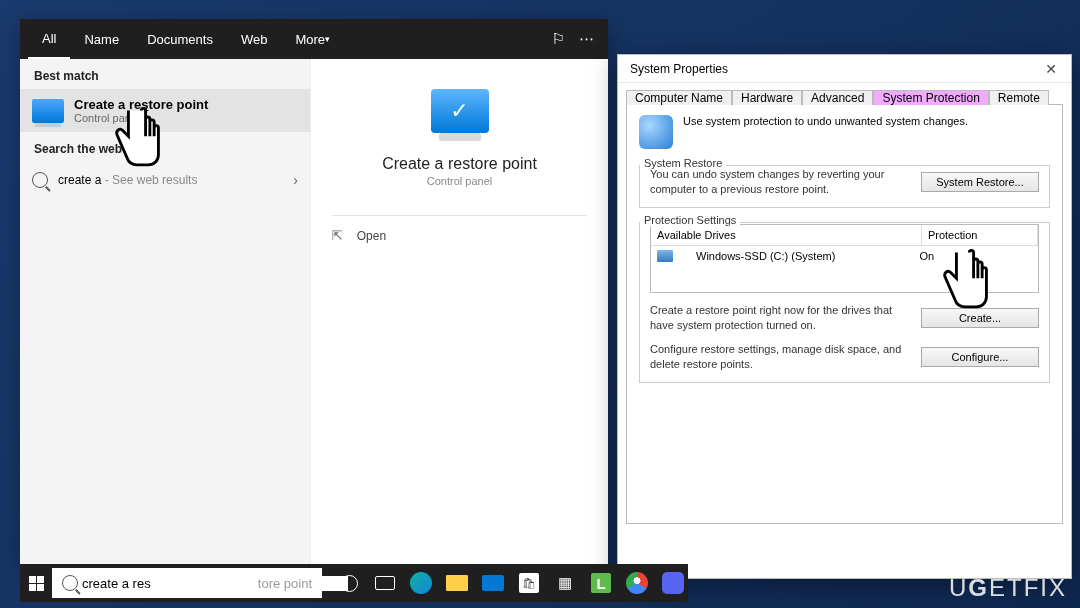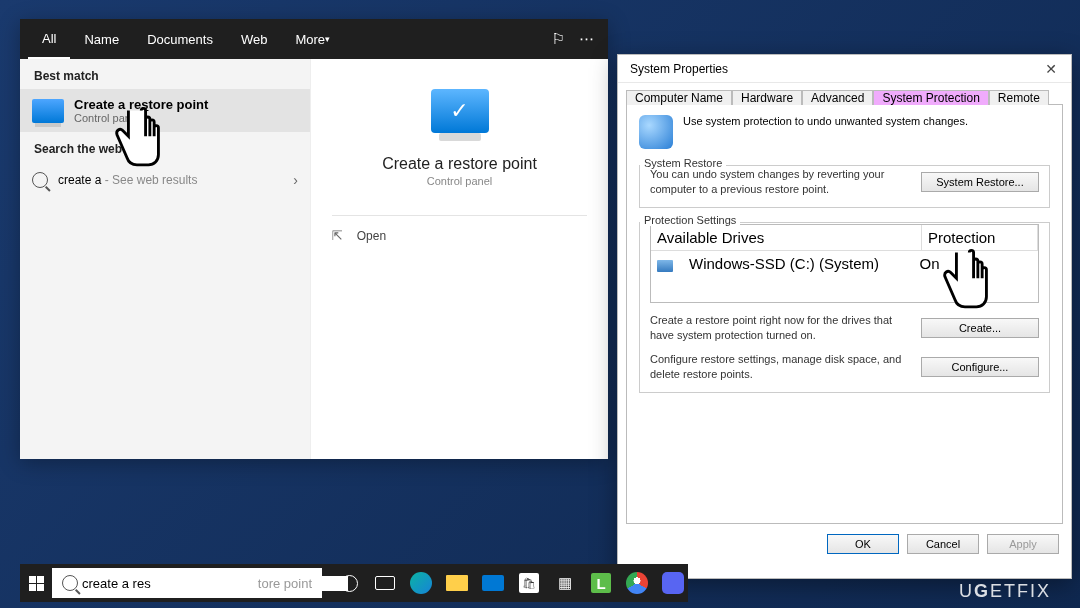--- a/index.html
+++ b/index.html
@@ -1,19 +1,19 @@
 <!DOCTYPE html>
 <html><head>
 <meta charset="utf-8">
 <style>
   * { box-sizing: border-box; margin: 0; padding: 0; font-family: "Segoe UI", Tahoma, sans-serif; }
   body { width: 1080px; height: 608px; background: linear-gradient(135deg, #1a3a6e 0%, #0f2850 100%); position: relative; overflow: hidden; }
   
   
-  .search-panel { position: absolute; left: 20px; top: 19px; width: 588px; height: 440px; background: #fff; box-shadow: 0 4px 20px rgba(0,0,0,0.3); }
+  .search-panel { position: absolute; left: 20px; top: 19px; width: 588px; height: 545px; background: #fff; box-shadow: 0 4px 20px rgba(0,0,0,0.3); }
   .tabs-bar { height: 40px; background: #1f1f1f; display: flex; align-items: center; padding-left: 8px; color: #fff; font-size: 13px; }
   .tab { padding: 0 14px; height: 100%; display: flex; align-items: center; cursor: pointer; }
   .tab.active { border-bottom: 2px solid #fff; }
   .tab.more::after { content: " ▾"; font-size: 9px; }
   .tabs-right { margin-left: auto; display: flex; align-items: center; gap: 14px; padding-right: 14px; }
   .tabs-right span { font-size: 15px; }
   
   .left-col { width: 290px; height: calc(100% - 40px); background: #f4f4f4; float: left; }
   .section-hdr { font-size: 12px; font-weight: 600; padding: 10px 14px 6px; color: #222; }
   .best-match-item { background: #e3e3e3; padding: 8px 12px; display: flex; align-items: center; gap: 10px; cursor: pointer; }
@@ -52,25 +52,25 @@
   .sp-body { border: 1px solid #bbb; margin: 0 8px; padding: 10px 12px; height: 420px; }
   .sp-intro { display: flex; gap: 10px; align-items: flex-start; font-size: 11px; margin-bottom: 16px; }
   .sp-shield-icon { width: 34px; height: 34px; background: radial-gradient(circle at 30% 30%, #a9d8ff, #2a7fd6); border-radius: 6px; flex-shrink: 0; }
   .group { border: 1px solid #ccc; border-top: none; position: relative; padding: 2px 10px 10px; margin-bottom: 14px; }
   .group-label { position: absolute; top: -8px; left: 0; background: #fff; padding: 0 4px; font-size: 11px; color: #333; }
   .group::before { content: ""; position: absolute; top: 0; left: 0; right: 0; height: 1px; background: #ccc; }
   .row-flex { display: flex; justify-content: space-between; align-items: center; gap: 8px; }
   .desc { font-size: 11px; color: #333; line-height: 1.35; }
   .win-btn { border: 1px solid #aaa; background: linear-gradient(#f8f8f8,#e5e5e5); padding: 3px 10px; font-size: 11px; cursor: pointer; min-width: 118px; text-align: center; }
   .win-btn.disabled { color: #999; }
-  .drives-tbl { border: 1px solid #bbb; width: 100%; font-size: 15px; }
+  .drives-tbl { border: 1px solid #bbb; width: 100%; font-size: 11px; }
   .drives-hdr { display: flex; background: #fff; border-bottom: 1px solid #ddd; }
   .drives-hdr > div { padding: 4px 6px; border-right: 1px solid #ddd; }
   .drives-row { display: flex; padding: 4px 6px; gap: 0; }
-  .drives-row .col1 { width: 70%; display: flex; gap: 16px; align-items: flex-end; }
+  .drives-row .col1 { width: 70%; display: flex; gap: 23px; align-items: flex-end; }
   .drives-row .col2 { width: 30%; }
   .drive-icon { width: 16px; height: 12px; background: linear-gradient(#7eb7e8,#357abf); border-radius: 1px; }
   .group .sep { margin-top: 10px; }
   .sp-footer { display: flex; justify-content: flex-end; gap: 8px; padding: 10px 12px; }
   .sp-footer .win-btn { min-width: 72px; }
   .sp-footer .ok { border: 1.5px solid #0067c0; }
   
   
   .taskbar { position: absolute; left: 20px; bottom: 6px; width: 668px; height: 38px; background: #1f1f1f; display: flex; align-items: center; }
   .start-btn { width: 42px; height: 100%; display: flex; align-items: center; justify-content: center; color: #fff; font-size: 15px; cursor: pointer; }
@@ -83,21 +83,21 @@
   .tb-icon.cortana { border: 1.5px solid #fff; border-radius: 50%; width: 17px; height: 17px; }
   .tb-icon.taskview { width: 20px; height: 14px; border: 1.5px solid #fff; position: relative; }
   .tb-icon.edge { background: linear-gradient(135deg,#0cb3a3,#1683d8); border-radius: 50%; width: 22px; height: 22px; }
   .tb-icon.explorer { background: #ffcf4a; width: 22px; height: 16px; border-radius: 1px; }
   .tb-icon.store { background: #fff; color: #333; width: 20px; height: 20px; font-size: 11px; }
   .tb-icon.libre { background: #5dbd4a; width: 20px; height: 20px; font-weight: bold; }
   .tb-icon.chrome { background: radial-gradient(circle at 50% 40%, #fff 20%, transparent 21%), conic-gradient(#ea4335 0 120deg, #4285f4 120deg 240deg, #34a853 240deg 360deg); border-radius: 50%; width: 22px; height: 22px; }
   .tb-icon.discord { background: #5865f2; width: 22px; height: 22px; border-radius: 5px; }
   .tb-icon.mail { background: #0078d4; width: 22px; height: 16px; position: relative; }
   
-  .watermark { position: absolute; right: 29px; bottom: 6px; color: rgba(255,255,255,0.85); font-size: 18px; letter-spacing: 2px; font-family: Arial; }
+  .watermark { position: absolute; right: 13px; bottom: 6px; color: rgba(255,255,255,0.85); font-size: 24px; letter-spacing: 2px; font-family: Arial; }
   .watermark .g { font-weight: bold; }
 </style>
 </head>
 <body>
 
 <div class="search-panel">
   <div class="tabs-bar">
     <div class="tab active">All</div>
     <div class="tab">Name</div>
     <div class="tab">Documents</div>
@@ -191,25 +191,20 @@
       <div class="row-flex sep">
         <div class="desc">Create a restore point right now for the drives that have system protection turned on.</div>
         <button class="win-btn">Create...</button>
       </div>
       <div class="row-flex sep">
         <div class="desc">Configure restore settings, manage disk space, and delete restore points.</div>
         <button class="win-btn">Configure...</button>
       </div>
     </div>
   </div>
-  <div class="sp-footer">
-    <button class="win-btn ok">OK</button>
-    <button class="win-btn">Cancel</button>
-    <button class="win-btn disabled">Apply</button>
-  </div>
 </div>
 
 <div class="hand-cursor" style="left:936px; top:244px;">
   <svg viewBox="0 0 40 56">
       <path fill="#fff" stroke="#000" stroke-width="2" d="M14 6v18l-4-4c-2-2-5 0-4 3l7 16c1 3 3 5 7 5h8c4 0 7-3 7-7V18c0-2-3-2-3 0v6V14c0-2-3-2-3 0v10V12c0-2-3-2-3 0v12V6c0-2-3-2-3 0"></path>
     </svg>
 </div>
 
 <div class="taskbar">
   <div class="start-btn">

